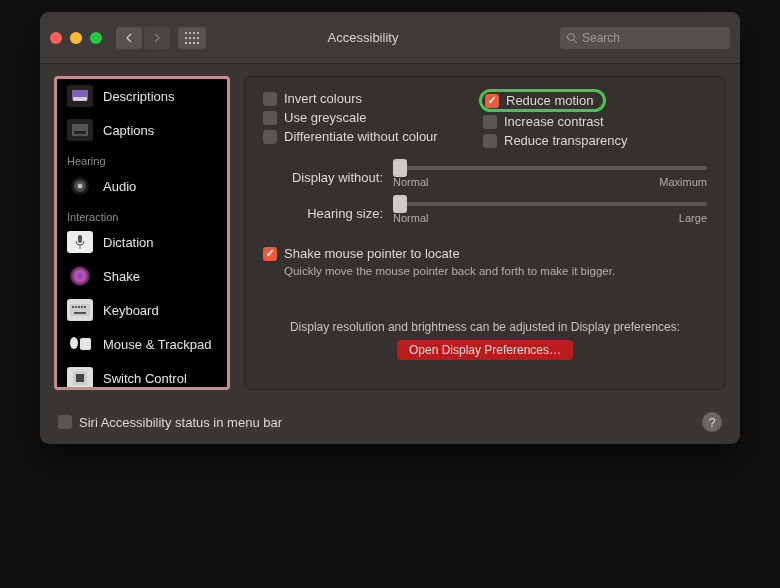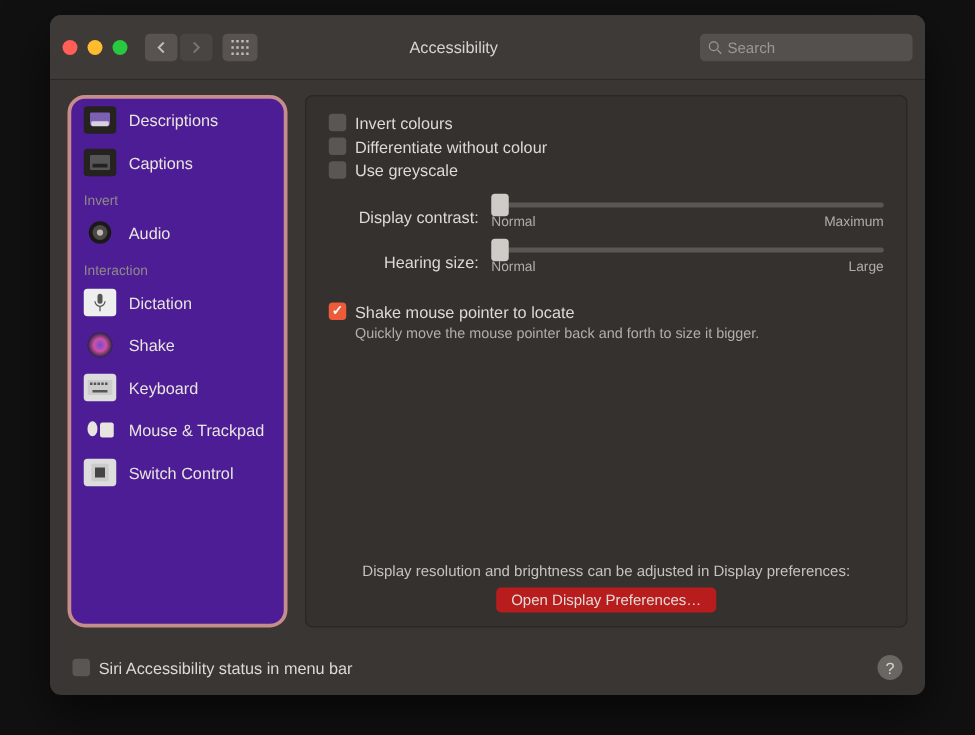--- a/index.html
+++ b/index.html
@@ -1,18 +1,18 @@
 <!DOCTYPE html>
 <html><head>
 <meta charset="utf-8">
 <style>
   * { box-sizing: border-box; margin: 0; padding: 0; font-family: -apple-system, "Helvetica Neue", Arial, sans-serif; }
   body { background: #111; width: 780px; height: 588px; overflow: hidden; }
   .window {
-    position: absolute; left: 40px; top: 12px; width: 700px; height: 544px;
+    position: absolute; left: 40px; top: 12px; width: 700px; height: 432px;
     background: #3a3633; border-radius: 9px; box-shadow: 0 16px 40px rgba(0,0,0,.6);
   }
   
   .titlebar {
     height: 52px; background: #3e3a37;
     border-bottom: 1px solid #2c2826;
     display: flex; align-items: center; padding: 0 10px; border-radius: 9px 9px 0 0;
   }
   .traffic { display: flex; gap: 8px; margin-right: 14px; }
   .tl { width: 12px; height: 12px; border-radius: 50%; }
@@ -32,56 +32,56 @@
     width: 170px; height: 22px; background: #54504d; border-radius: 4px;
     display:flex; align-items:center; padding:0 6px; color:#9c9894; font-size:12px;
   }
   .search svg { margin-right:4px; flex-shrink:0 }
   .search input { background:transparent; border:0; outline:0; color:#22c55e; font-size:12px; width:100% }
   .search input::placeholder { color:#9c9894 }
 
   
   .content { display:flex; padding: 12px 14px 10px 14px; gap: 14px; height: calc(100% - 52px - 44px); }
   .sidebar {
-    width: 176px; background: #4c1d95; border:3px solid #c58d8b; border-radius:14px;
+    width: 176px; background: #000000; border:3px solid #c58d8b; border-radius:4px;
     position:relative; overflow:hidden;
   }
   .sidebar-inner { position:absolute; inset:0; overflow-y:auto; }
   .sidebar-inner::-webkit-scrollbar { width:14px }
   .sidebar-inner::-webkit-scrollbar-thumb { background:#6d6865; border-radius:7px; border:3px solid #35312e }
   .side-item { display:flex; align-items:center; gap:10px; padding:6px 10px; color:#e8e4e0; font-size:13px; cursor:pointer }
   .side-section { color:#8f8a86; font-size:11px; padding:8px 10px 2px }
   .side-icon {
     width:26px; height:22px; display:flex; align-items:center; justify-content:center; flex-shrink:0;
     background:#26221f; border-radius:3px;
   }
 
   .main {
     flex:1; background:#35312e; border:1px solid #2a2624; border-radius:6px;
     padding: 14px 18px 12px 18px; color:#ddd9d5; font-size:13px; position:relative;
   }
-  .check-row { display:flex; gap:7px; margin-bottom:4px }
+  .check-row { display:flex; align-items:center; gap:7px; margin-bottom:4px }
   .check-box { width:14px; height:14px; border-radius:3px; background:#5a5652; flex-shrink:0; display:flex; align-items:center; justify-content:center }
   .check-box.on { background:#ec5b3a }
   .check-box.on::after { content:"✓"; color:#fff; font-size:11px; font-weight:bold; line-height:1 }
   .two-col { display:grid; grid-template-columns: 200px 1fr; column-gap: 20px; }
   .reduce-motion-hi { border:3px solid #4ac24e; border-radius:16px; padding:1px 10px 1px 3px; margin:-2px -10px -2px -4px; display:inline-flex; align-items:center; gap:7px }
 
   .slider-block { margin-top:14px }
   .slider-row { display:flex; align-items:center; gap:10px }
   .slider-label { width:120px; text-align:right; font-size:13px }
   .slider-track { flex:1; display:flex; flex-direction:column; }
   .track-bar { position:relative; height:4px; background:#5b5653; border-radius:2px; }
   .track-bar .thumb { position:absolute; top:-7px; width:14px; height:18px; background:#cfcbc7; border-radius:3px }
   .scale { display:flex; justify-content:space-between; font-size:11px; color:#b0aca8; margin-top:6px }
 
   .shake-block { margin-top:22px }
   .shake-desc { font-size:11.5px; color:#b2aeaa; margin-left:21px; margin-top:2px }
 
-  .bottom-note { position:absolute; left:0; right:0; bottom:11px; text-align:center }
+  .bottom-note { position:absolute; left:0; right:0; bottom:29px; text-align:center }
   .bottom-note .note-text { font-size:12px; color:#c6c2be }
   .open-disp-btn {
     margin-top:6px; display:inline-block; background:#b91c1c; color:#e0dcd8;
     border-radius:4px; padding:3px 12px; font-size:12px; cursor:pointer;
   }
 
   
   .footer {
     height:44px; display:flex; align-items:center; padding:0 18px;
     color:#ddd9d5; font-size:13px;
@@ -158,21 +158,21 @@
         <div class="side-item">
           <span class="side-icon">
               <svg width="18" height="14" viewBox="0 0 18 14">
                 <rect x="1" y="1" width="16" height="12" rx="1" fill="#555"></rect>
                 <rect x="3" y="8" width="12" height="3" fill="#222"></rect>
               </svg>
             </span>
           <span>Captions</span>
         </div>
 
-        <div class="side-section">Invert</div>
+        <div class="side-section">Hearing</div>
         <div class="side-item">
           <span class="side-icon" style="background:transparent">
               <svg width="22" height="22" viewBox="0 0 22 22">
                 <circle cx="11" cy="11" r="9" fill="#1b1917"></circle>
                 <circle cx="11" cy="11" r="6" fill="#4c4845"></circle>
                 <circle cx="11" cy="11" r="2.5" fill="#bdb8b4"></circle>
               </svg>
             </span>
           <span>Audio</span>
         </div>
@@ -242,32 +242,50 @@
 
     <div class="main">
       <div class="two-col">
         <div>
           <label class="check-row">
             <span class="check-box"></span>
             <span>Invert colours</span>
           </label>
           <label class="check-row">
             <span class="check-box"></span>
+            <span>Use greyscale</span>
+          </label>
+          <label class="check-row">
+            <span class="check-box"></span>
             <span>Differentiate without colour</span>
           </label>
-          <label class="check-row">
-            <span class="check-box"></span>
-            <span>Use greyscale</span>
+        </div>
+        <div>
+          <div class="check-row">
+            <span class="reduce-motion-hi">
+              <label style="display:contents">
+                <span class="check-box on"></span>
+                <span>Reduce motion</span>
+              </label>
+            </span>
+          </div>
+          <label class="check-row">
+            <span class="check-box"></span>
+            <span>Increase contrast</span>
+          </label>
+          <label class="check-row">
+            <span class="check-box"></span>
+            <span>Reduce transparency</span>
           </label>
         </div>
       </div>
 
       <div class="slider-block">
         <div class="slider-row">
-          <div class="slider-label">Display contrast:</div>
+          <div class="slider-label">Display without:</div>
           <div class="slider-track">
             <div class="track-bar">
                 <div class="thumb" style="left:0"></div>
               </div>
             <div class="scale">
               <span>Normal</span>
               <span>Maximum</span>
             </div>
           </div>
         </div>
@@ -286,21 +304,21 @@
             </div>
           </div>
         </div>
       </div>
 
       <div class="shake-block">
         <label class="check-row">
           <span class="check-box on"></span>
           <span>Shake mouse pointer to locate</span>
         </label>
-        <div class="shake-desc">Quickly move the mouse pointer back and forth to size it bigger.</div>
+        <div class="shake-desc">Quickly move the mouse pointer back and forth to make it bigger.</div>
       </div>
 
       <div class="bottom-note">
         <div class="note-text">Display resolution and brightness can be adjusted in Display preferences:</div>
         <div class="open-disp-btn">Open Display Preferences…</div>
       </div>
     </div>
   </div>
 
   <div class="footer">

